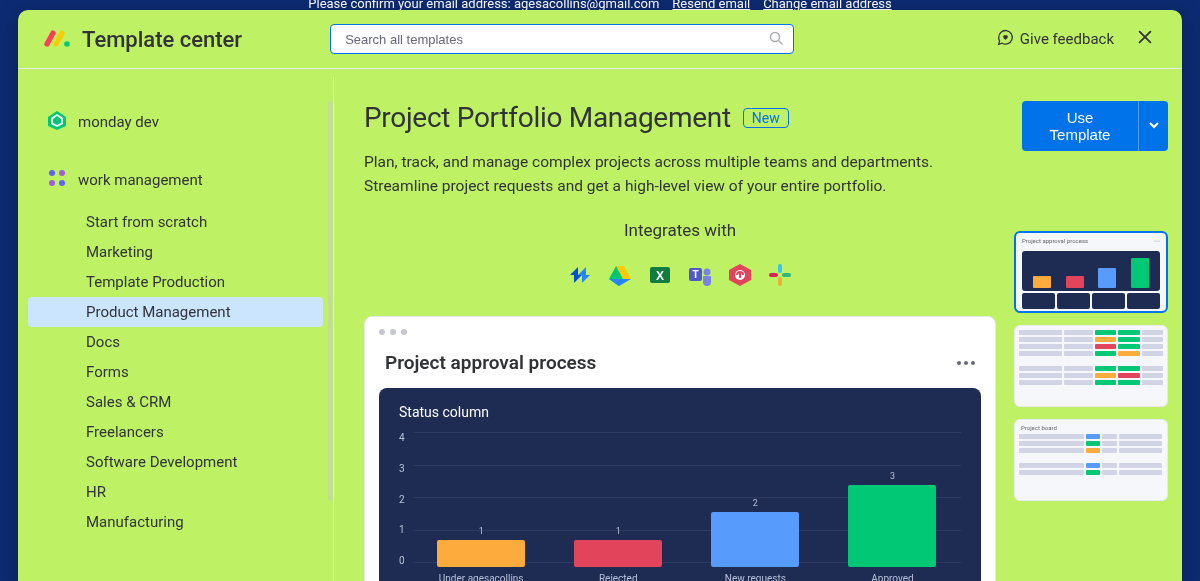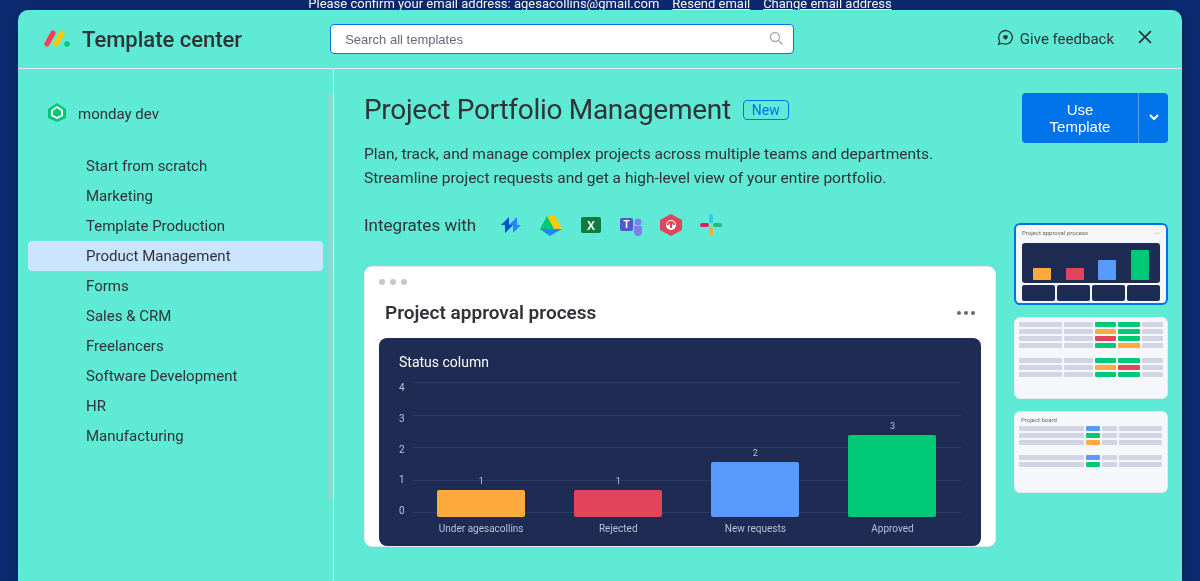--- a/index.html
+++ b/index.html
@@ -19,26 +19,27 @@
     background: #0d2b72;
     color: #fff;
     font-size: 13px;
     text-align: center;
     line-height: 18px;
   }
   .top-bar a { color: #fff; text-decoration: underline; }
   .modal {
     position: absolute;
     top: 10px; left: 18px; right: 18px; bottom: 0;
-    background: #5eead4;
+    background: #bef264;
     border-radius: 10px 10px 0 0;
     display: flex;
     flex-direction: column;
     box-shadow: 0 4px 20px rgba(0,0,0,0.25);
     overflow: hidden;
+    gap: 8px;
   }
   .modal-header {
     display: flex;
     align-items: center;
     padding: 14px 28px 14px 26px;
     border-bottom: 1px solid #e6e9ef;
   }
   .logo {
     width: 28px; height: 28px; margin-right: 10px;
   }
@@ -150,20 +151,21 @@
     color: #323338;
     line-height: 1.55;
   }
   .integrates {
     margin-top: 22px;
     display: flex;
     align-items: center;
     gap: 22px;
     font-size: 17px;
     color: #323338;
+    flex-direction: column;
   }
   .integrate-icons { display: flex; align-items: center; gap: 14px; }
   .preview-card {
     margin-top: 28px;
     background: #fff;
     border-radius: 8px;
     border: 1px solid #e6e9ef;
     overflow: hidden;
   }
   .window-dots { display: flex; gap: 5px; padding: 12px 14px; }
@@ -324,26 +326,38 @@
         <span>
           <svg width="22" height="22" viewBox="0 0 22 22">
             <polygon points="11,2 20,8 20,17 11,21 2,17 2,8" fill="#00c875"></polygon>
             <polygon points="11,5 17,9 17,15 11,18 5,15 5,9" fill="#fff"></polygon>
             <polygon points="11,7 15,10 15,14 11,16 7,14 7,10" fill="#00c875"></polygon>
           </svg>
         </span>
         <span>monday dev</span>
       </div>
 
+      <div class="product-item">
+        <span>
+          <svg width="22" height="22" viewBox="0 0 22 22">
+            <circle cx="6" cy="6" r="3" fill="#6161ff"></circle>
+            <circle cx="16" cy="6" r="3" fill="#a25ddc"></circle>
+            <circle cx="6" cy="16" r="3" fill="#a25ddc"></circle>
+            <circle cx="16" cy="16" r="3" fill="#6161ff"></circle>
+          </svg>
+        </span>
+        <span>work management</span>
+      </div>
 
       <ul class="sub-list" id="cat-list">
           <li>Start from scratch</li>
           <li>Marketing</li>
           <li>Template Production</li>
           <li class="active">Product Management</li>
+          <li>Docs</li>
           <li>Forms</li>
           <li>Sales &amp; CRM</li>
           <li>Freelancers</li>
           <li>Software Development</li>
           <li>HR</li>
           <li>Manufacturing</li>
         </ul>
     </div>
 
     <div class="main">

